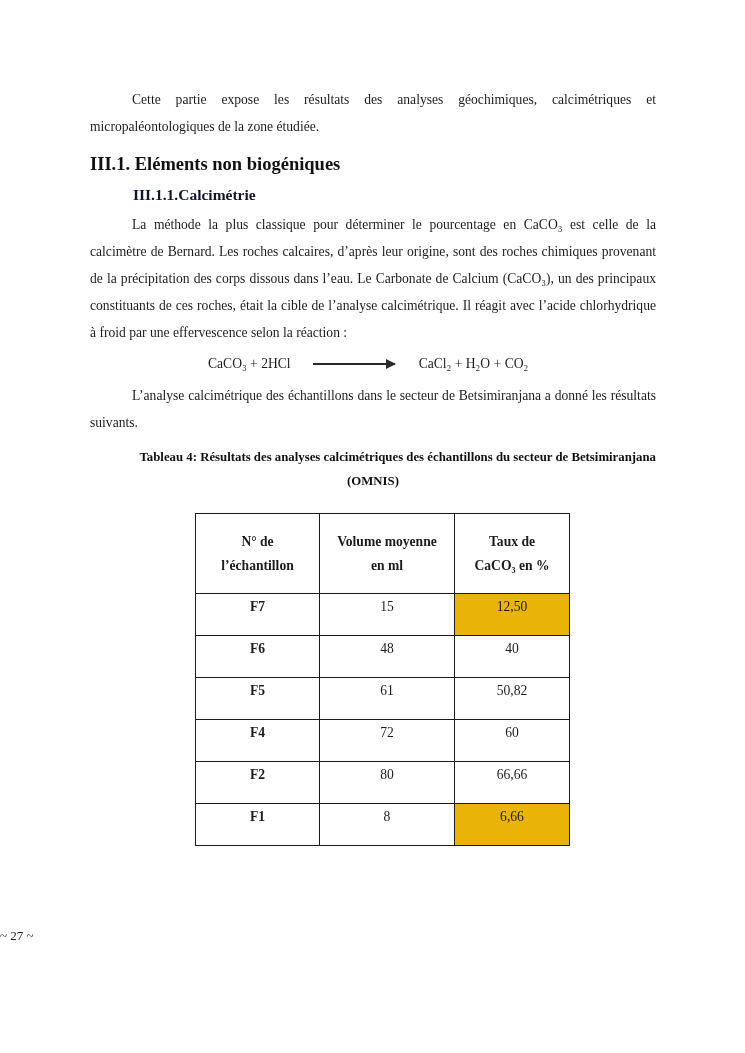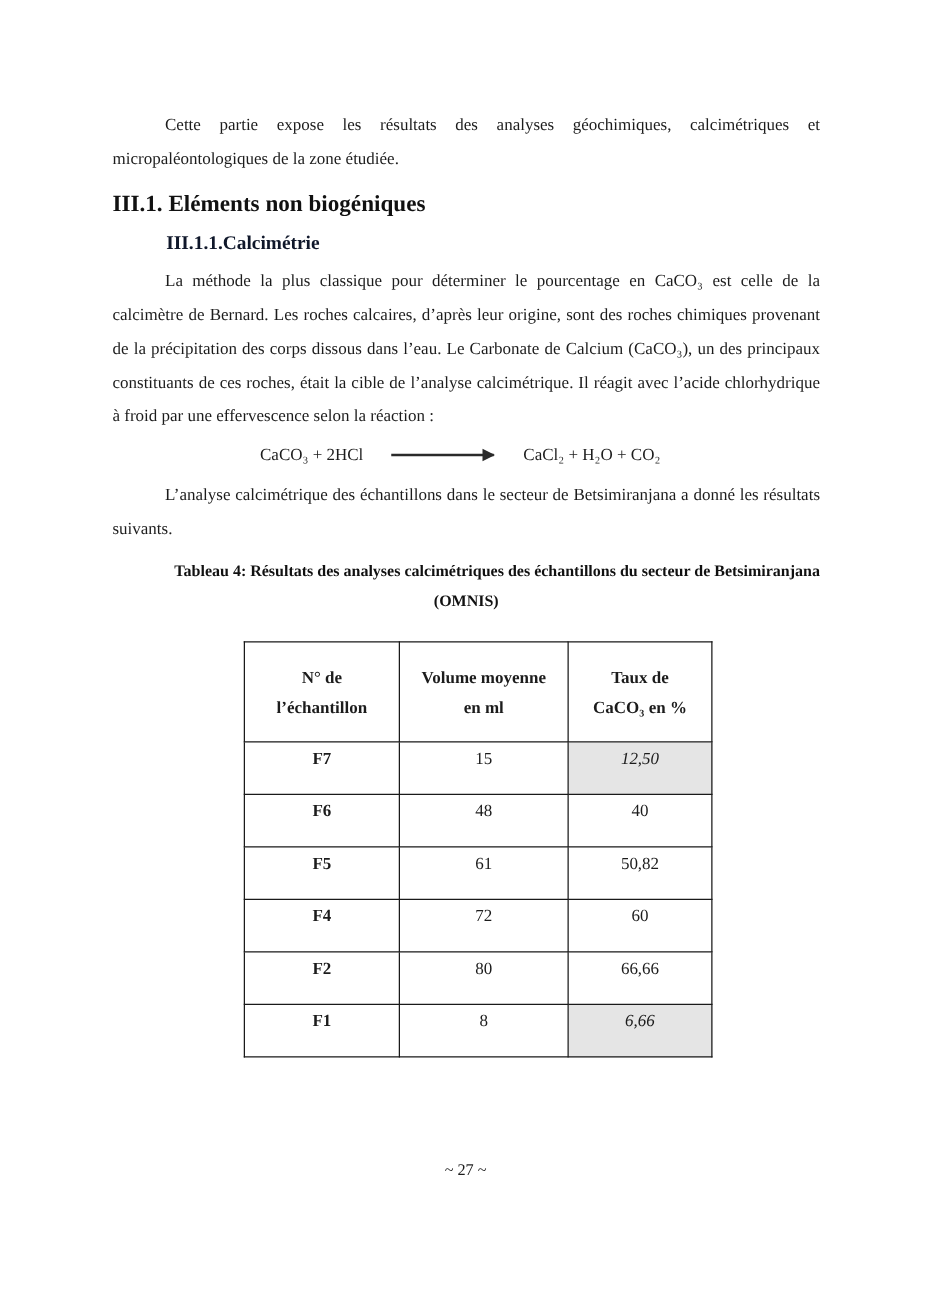--- a/index.html
+++ b/index.html
@@ -105,27 +105,27 @@
     font-weight: bold;
     line-height: 24px;
   }
   table.data-table td {
     height: 36px;
     vertical-align: top;
     padding-top: 5px;
     line-height: 16px;
   }
   td.sample-cell { font-weight: bold; }
-  td.hl { background: #e5e5e5; font-style: italic; }
+  td.hl { background: #eab308; }
   .page-footer {
     position: absolute;
     left: 0;
     top: 928px;
     width: 745px;
-    text-align: center;
+    text-align: left;
     font-size: 13px;
     color: #1c1c1c;
   }
 </style>
 </head>
 <body>
 
 <div class="page">
   <div class="content">
 

